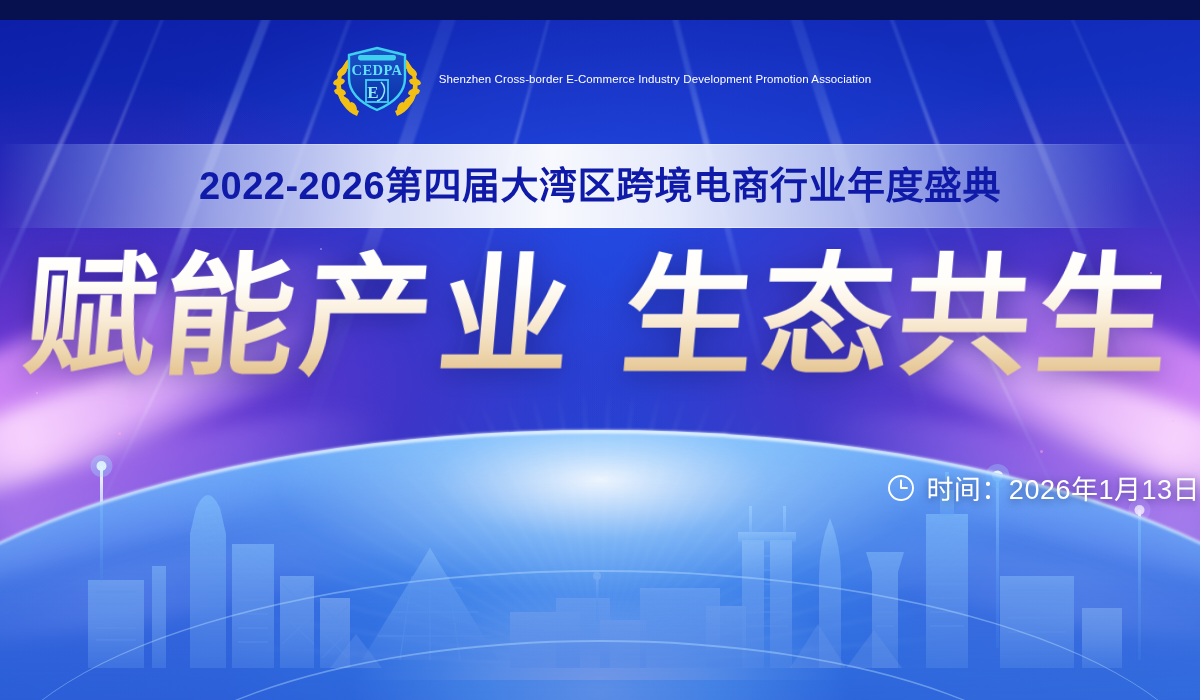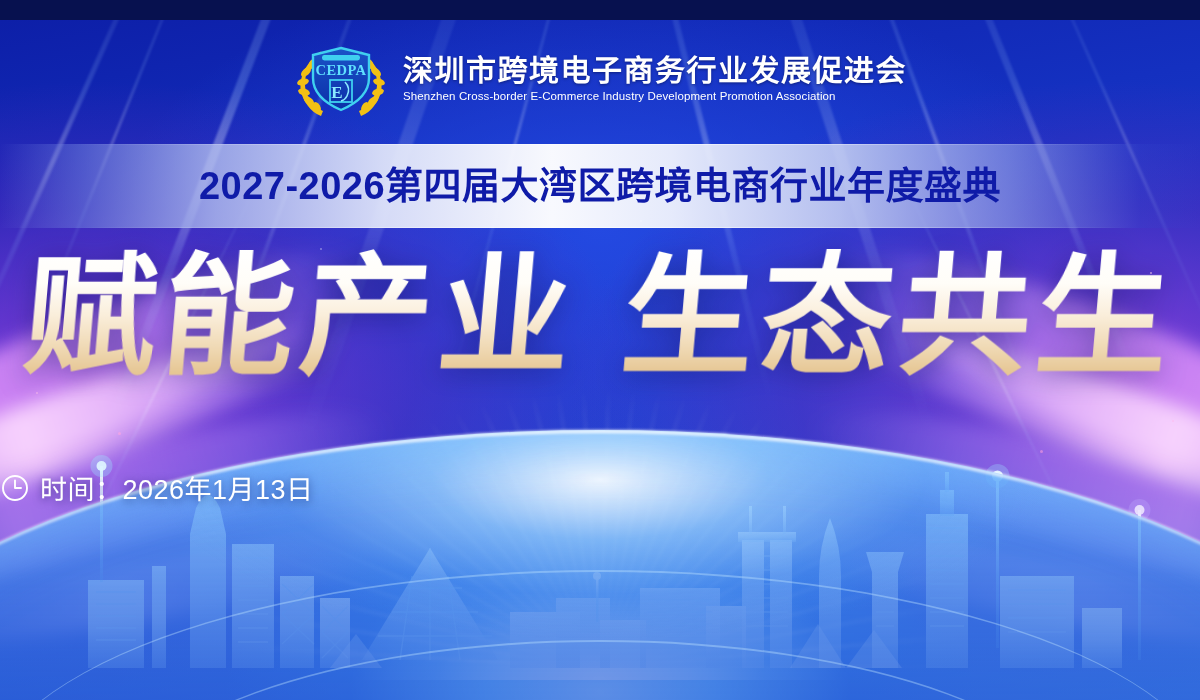--- a/index.html
+++ b/index.html
@@ -242,21 +242,21 @@
 
   
   .info-row {
     position: absolute;
     top: 448px;
     left: 0;
     width: 100%;
     z-index: 7;
     display: flex;
     align-items: center;
-    justify-content: flex-start;
+    justify-content: flex-end;
     gap: 44px;
   }
   .info-item {
     display: flex;
     align-items: center;
     gap: 10px;
   }
   .info-icon { width: 30px; height: 30px; flex: 0 0 auto; }
   .info-text {
     font-size: 27px;
@@ -509,27 +509,26 @@
         <text x="48" y="33" text-anchor="middle" font-family="'Liberation Serif','DejaVu Serif',serif" font-size="14.5" font-weight="bold" fill="#5fe0ff" letter-spacing="0.4">CEDPA</text>
 
         <g>
           <rect x="37" y="38" width="22" height="22" fill="none" stroke="#3fd0f0" stroke-width="1.8"></rect>
           <text x="44" y="56" text-anchor="middle" font-family="'Liberation Serif','DejaVu Serif',serif" font-size="17" font-weight="bold" fill="#8ae9ff">E</text>
           <path d="M52 40 q6 6 2 14 q-2 4 -6 5" fill="none" stroke="#8ae9ff" stroke-width="1.6"></path>
         </g>
       </svg>
     </div>
     <div class="org-text">
-      <div class="org-cn">深圳市跨境电子商务行业发展促进会</div>
       <div class="org-en">Shenzhen Cross-border E-Commerce Industry Development Promotion Association</div>
     </div>
   </div>
 
   <div class="title-band">
-    <div class="main-title">2027-2026第四届大湾区跨境电商行业年度盛典</div>
+    <div class="main-title">2022-2026第四届大湾区跨境电商行业年度盛典</div>
   </div>
 
   <div class="headline">
     <div class="headline-part">赋能产业</div>
     <div class="headline-part">生态共生</div>
   </div>
 
   <div class="info-row">
 
     <div class="info-item">

